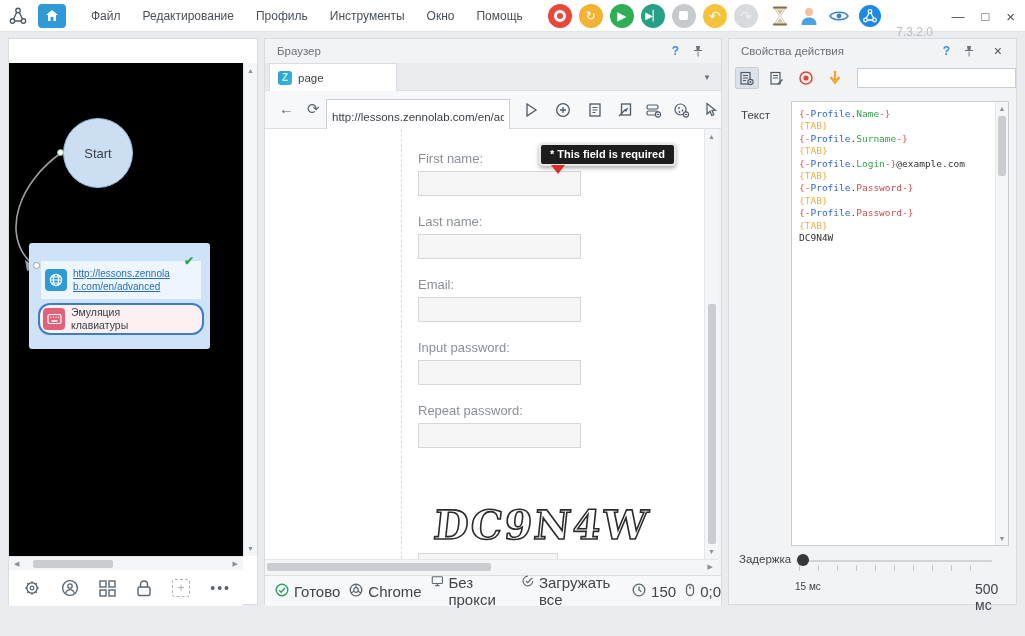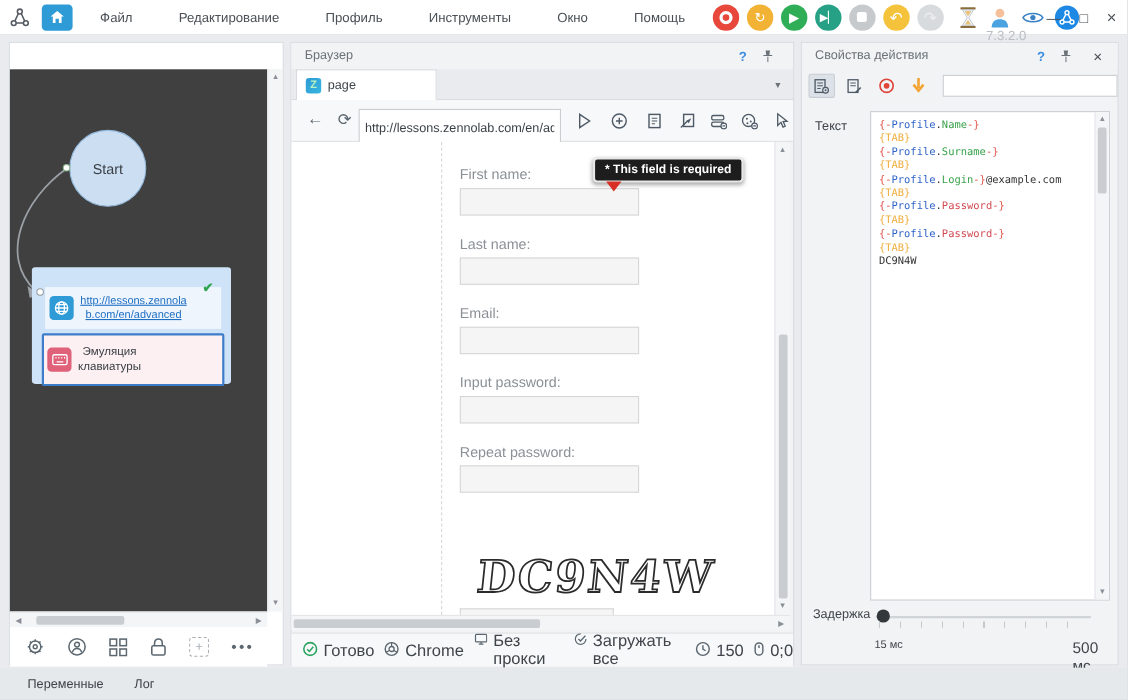--- a/index.html
+++ b/index.html
@@ -3,21 +3,21 @@
 <meta charset="utf-8">
 <style>
   * { margin:0; padding:0; box-sizing:border-box; }
   body { background:#cfd3d8; font-family:"Liberation Sans", sans-serif; }
   .app { position:relative; width:1025px; height:636px; background:#e9ebee; overflow:hidden; }
 
   
   .titlebar { position:absolute; left:0; top:0; width:1025px; height:32px; background:#ffffff; border-bottom:1px solid #e2e5e8; display:flex; align-items:center; }
   .app-logo { margin-left:8px; width:20px; height:20px; }
   .home-btn { margin-left:10px; width:28px; height:24px; background:#2e9bd6; border-radius:4px; display:flex; align-items:center; justify-content:center; }
-  .menus { display:flex; margin-left:14px;gap:20px; }
+  .menus { display:flex; margin-left:14px; }
   .menu-item { font-size:12px; color:#4a5056; padding:0 11px; line-height:32px; cursor:default; }
   .circle-btns { display:flex; gap:7px; margin-left:14px; align-items:center; }
   .cbtn { width:24px; height:24px; border-radius:50%; display:flex; align-items:center; justify-content:center; color:#fff; font-size:12px; }
   .cbtn.red { background:#e8473c; }
   .cbtn.orange { background:#f2b234; }
   .cbtn.green { background:#2fae57; }
   .cbtn.teal { background:#27a186; }
   .cbtn.gray { background:#c6cacd; }
   .cbtn.yellow { background:#f5c33b; }
   .cbtn.lgray { background:#d8dbde; }
@@ -32,26 +32,26 @@
   .phead { height:24px; background:#f1f3f5; display:flex; align-items:center; font-size:11.5px; color:#6b7178; position:relative; }
   .help-q { color:#3b8de0; font-size:12px; font-weight:bold; }
 
   
   #project-panel { left:8px; width:250px; }
   .proj-tabbar { height:24px; background:#edeff1; border-bottom:1px solid #dcdfe2; position:relative;margin-top:24px; }
   .proj-tab { position:absolute; left:0; top:0; height:24px; width:108px; background:#fff; border-right:1px solid #dcdfe2; display:flex; align-items:center; padding-left:9px; gap:7px; }
   .proj-tab-label { font-size:11.5px; color:#e8442e; }
   .tab-close { width:12px; height:12px; border-radius:50%; background:#8f959b; color:#fff; font-size:9px; line-height:12px; text-align:center; }
   .caret { font-size:8px; color:#6b7178; }
-  .canvas { position:absolute; left:0; top:24px; width:234px; height:493px; background:#404040; overflow:hidden;text-align:center; }
+  .canvas { position:absolute; left:0; top:24px; width:234px; height:493px; background:#000000; overflow:hidden; }
   .start-node { position:absolute; left:54px; top:55px; width:70px; height:70px; border-radius:50%; background:#ccdff2; border:1px solid #94badd; display:flex; align-items:center; justify-content:center; font-size:13px; color:#3a3f45; }
   .conn-dot { position:absolute; width:7px; height:7px; border-radius:50%; background:#fff; border:1px solid #86b58a; }
   .sel-group { position:absolute; left:20px; top:180px; width:181px; height:106px; background:#cfe3f8; border-radius:3px; }
   .node-row1 { position:absolute; left:32px; top:198px; width:160px; height:38px; background:#eef5fd; display:flex; align-items:center; gap:6px; padding-left:4px; }
-  .node-row2 { position:absolute; left:29px; top:240px; width:166px; height:48px; background:#fdf0f2; border:2px solid #3d7cc9; border-radius:2px; display:flex; align-items:center; gap:6px; padding-left:3px; }
+  .node-row2 { position:absolute; left:29px; top:240px; width:166px; height:32px; background:#fdf0f2; border:2px solid #3d7cc9; border-radius:12px; display:flex; align-items:center; gap:6px; padding-left:3px; }
   .nicon { width:22px; height:22px; border-radius:4px; display:flex; align-items:center; justify-content:center; flex:none; }
   .nicon.blue { background:#2e9bd6; }
   .nicon.pink { background:#e0627a; }
   .node-link { font-size:10px; line-height:1.3; color:#1f6fc4; text-decoration:underline; }
   .node-text { font-size:10.5px; line-height:1.25; color:#3a4047; }
   .green-check { position:absolute; left:175px; top:191px; color:#2ea44f; font-size:12px; font-weight:bold; }
 
   
   .vtrack { position:absolute; background:#f4f5f6; border-left:1px solid #e4e6e9; }
   .htrack { position:absolute; background:#f4f5f6; border-top:1px solid #e4e6e9; }
@@ -478,18 +478,14 @@
     </div>
 
     <span class="delay-label">Задержка</span>
     <div class="slider-line"></div>
     <div class="slider-thumb"></div>
     <div class="slider-ticks"></div>
     <span class="delay-min">15 мс</span>
     <span class="delay-max">500 мс</span>
   </div>
 
-  <div class="bottombar">
-      <span class="bb-tab">Переменные</span>
-      <span class="bb-tab">Лог</span>
-    </div>
 
 </div>
 
 </body></html>

